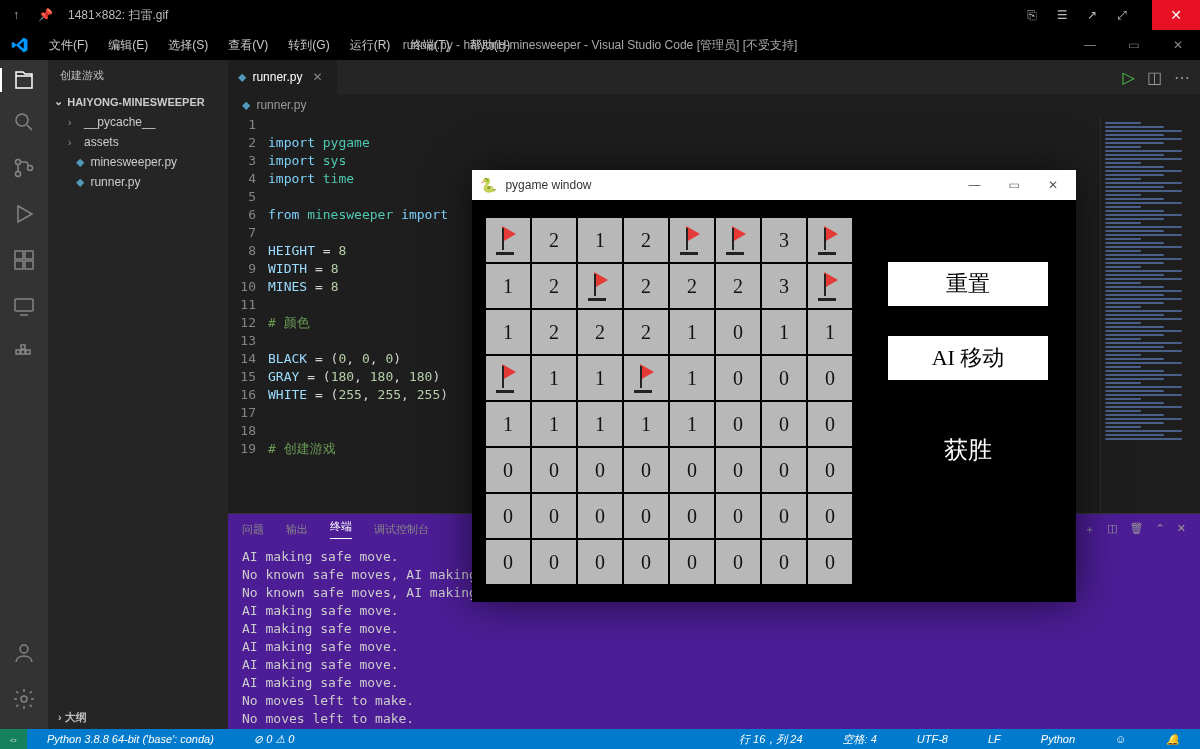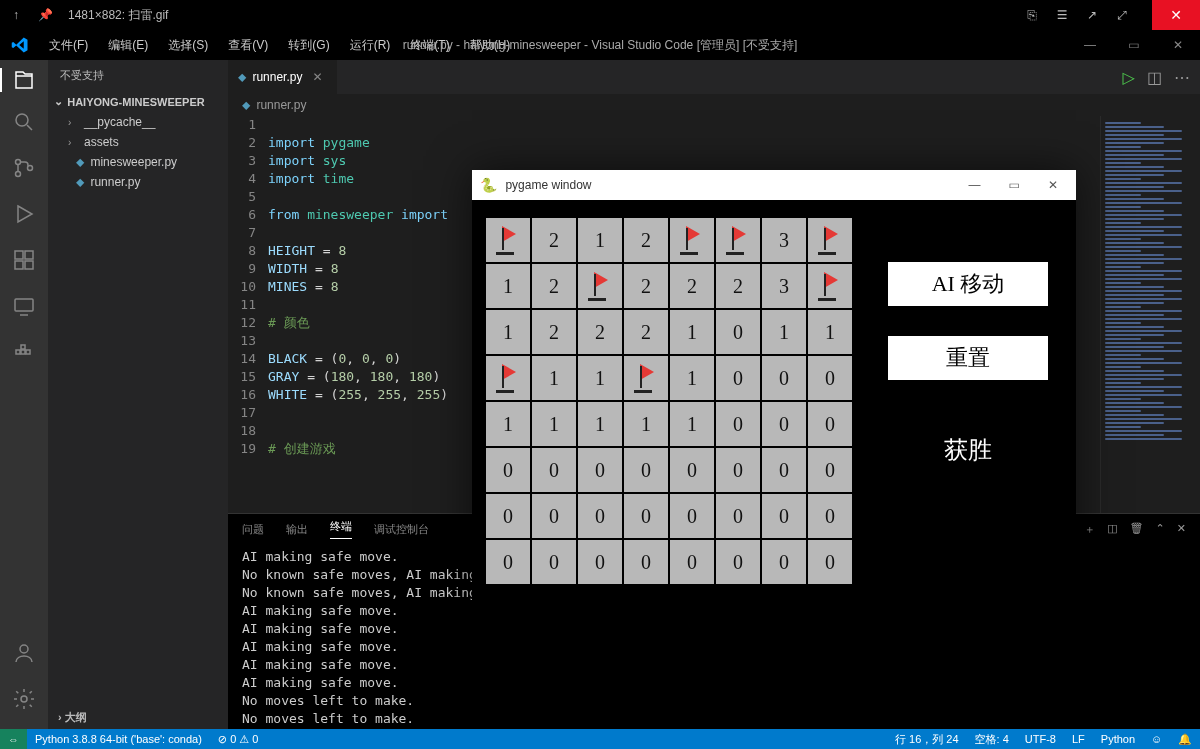--- a/index.html
+++ b/index.html
@@ -57,29 +57,29 @@
   .num { color:#b5cea8; }
   .id { color:#4ec9b0;}
   .cmt { color:#6a9955; }
 
   .minimap { width:100px; background:#1e1e1e; border-left:1px solid #2a2a2a; padding:6px 4px; overflow:hidden;}
   .minimap .mline { height:2px; margin-bottom:2px; background:#4a608a; border-radius:1px;}
   .minimap .mline.short{width:40%;}
   .minimap .mline.med{width:65%;}
   .minimap .mline.long{width:85%;}
 
-  .panel { height: 216px; background:#000000; border-top:1px solid #333; display:flex; flex-direction:column;}
+  .panel { height: 216px; background:#4c1d95; border-top:1px solid #333; display:flex; flex-direction:column;}
   .ptabs { height:30px; display:flex; align-items:center; gap:22px; padding:0 14px; font-size:11px; color:#888;}
   .ptabs span.active{ color:#fff; border-bottom:1px solid #fff; padding-bottom:4px;text-align:right;}
   .ptabs .pactions{margin-left:auto; display:flex; gap:12px; color:#999;}
   .term { flex:1; padding: 4px 14px; font-family: Consolas, monospace; font-size:13px; line-height:18px; color:#ccc; overflow:hidden;}
 
   
   .status { height: 20px; background:#007acc; color:#fff; display:flex; align-items:center; font-size:11px; }
-  .status .sitem { padding:0 8px; display:flex; align-items:center; gap:4px;}
+  .status .sitem { padding:0 20px; display:flex; align-items:center; gap:4px;font-style:italic;}
   .status .remote { background:#16825d; height:100%; display:flex; align-items:center; padding:0 8px;}
   .status .right { margin-left:auto; display:flex; align-items:center;}
 
   
   .pygame { position:absolute; left:472px; top:170px; width:604px; height:432px; background:#fff; box-shadow:0 0 40px rgba(0,0,0,0.6); display:flex; flex-direction:column; z-index:50;}
   .pygame .pgtitle { height:30px; background:#fff; display:flex; align-items:center; padding:0 8px; font-size:12px; color:#333; gap:8px;}
   .pygame .pgtitle .pgicon { font-size:14px;}
   .pygame .pgtitle .pspacer{flex:1;}
   .pygame .pgtitle .pctrl{padding:0 10px; color:#555;}
   .pygame .pgbody { flex:1; background:#000; display:flex; padding:18px 14px; gap:36px;}
@@ -179,21 +179,21 @@
               <path d="M4 21c0-4 4-6 8-6s8 2 8 6"></path>
             </svg></div>
         <div class="ai"><svg viewBox="0 0 24 24" fill="none" stroke="currentColor" stroke-width="1.5">
               <circle cx="12" cy="12" r="3"></circle>
               <path d="M12 2v3M12 19v3M4.2 4.2l2.1 2.1M17.7 17.7l2.1 2.1M2 12h3M19 12h3M4.2 19.8l2.1-2.1M17.7 6.3l2.1-2.1"></path>
             </svg></div>
       </div>
     </div>
 
     <div class="sidebar">
-      <div class="sbtitle">不受支持</div>
+      <div class="sbtitle">创建游戏</div>
       <div class="folder">
           <span class="cheva">⌄</span>
           <span>HAIYONG-MINESWEEPER</span>
         </div>
       <div id="filetree">
           <div class="fitem folderitem">
             <span class="cheva">›</span>
             <span>__pycache__</span>
           </div>
           <div class="fitem folderitem">
@@ -469,19 +469,19 @@
           <div class="cell">0</div>
           <div class="cell">0</div>
           <div class="cell">0</div>
           <div class="cell">0</div>
           <div class="cell">0</div>
           <div class="cell">0</div>
           <div class="cell">0</div>
           <div class="cell">0</div>
         </div>
       <div class="sidepanel">
+        <div class="btn">重置</div>
         <div class="btn">AI 移动</div>
-        <div class="btn">重置</div>
         <div class="winlabel">获胜</div>
       </div>
     </div>
   </div>
 </div>
 
 </body></html>

